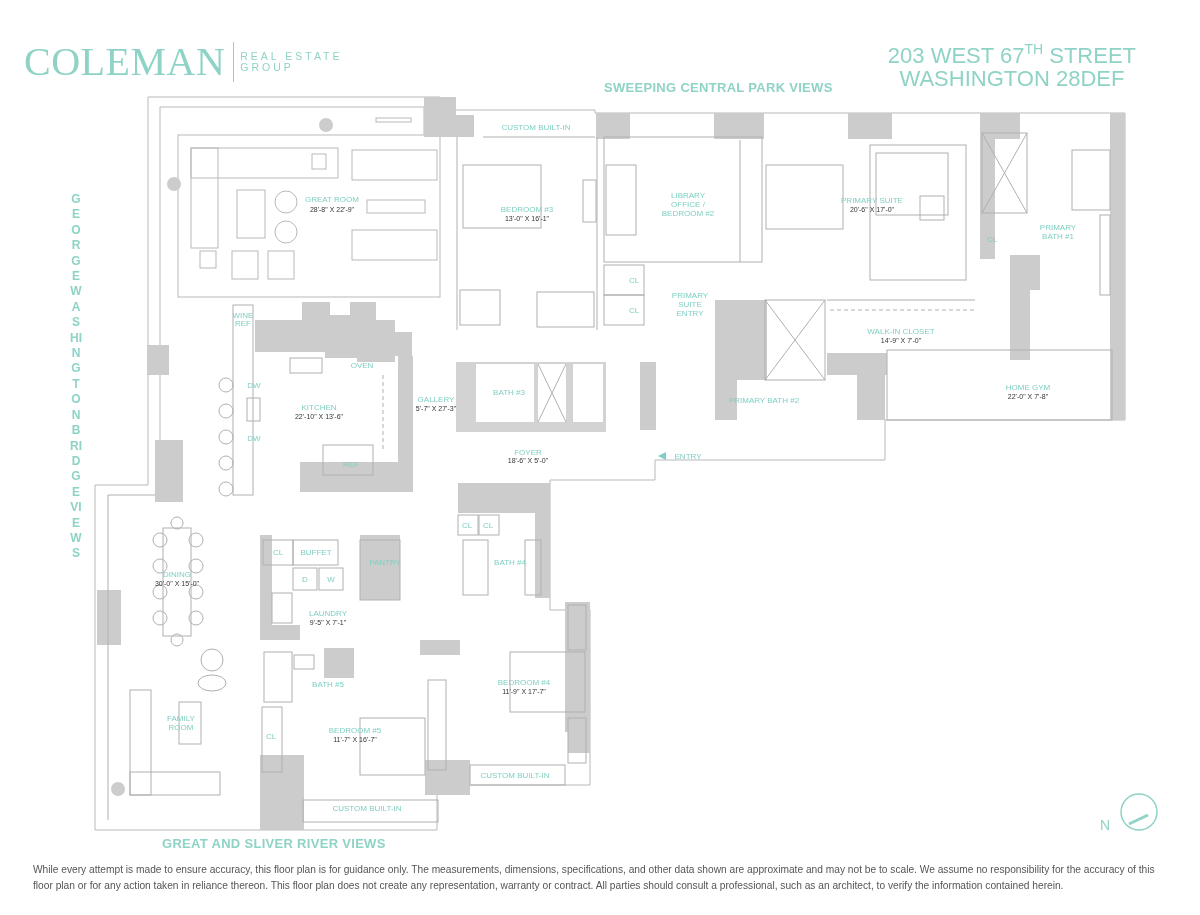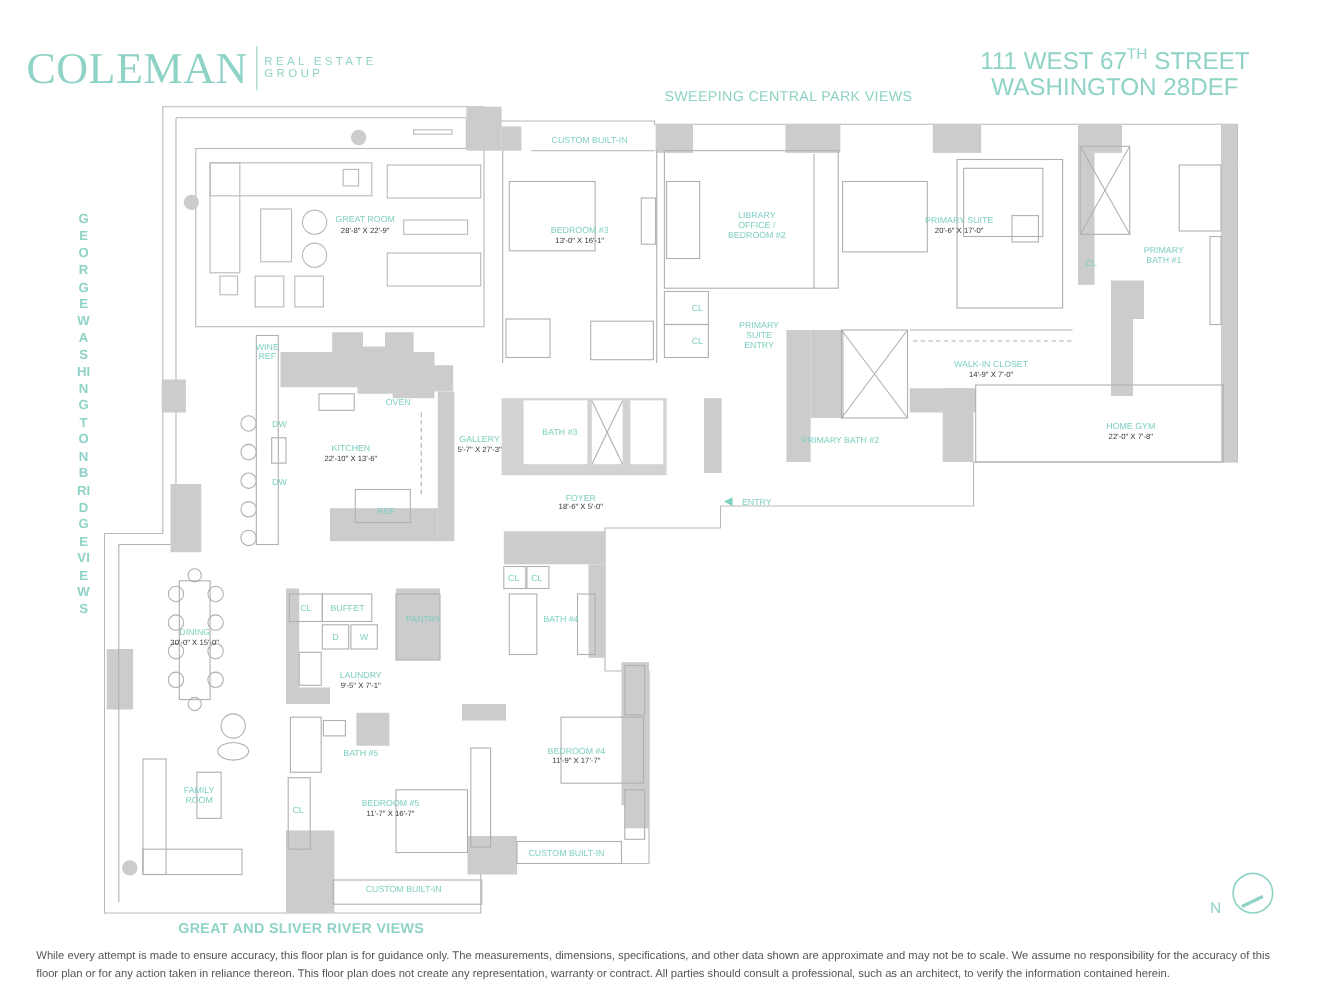--- a/index.html
+++ b/index.html
@@ -3,21 +3,21 @@
   <meta charset="utf-8">
   <style>
     html, body { margin: 0; padding: 0; background: #ffffff; }
     body { width: 1200px; height: 915px; position: relative; overflow: hidden; font-family: "Liberation Sans", sans-serif; }
     .brand { position: absolute; left: 24px; top: 42px; display: flex; align-items: center; }
     .brand-name { font-family: "Liberation Serif", serif; font-size: 40px; color: #8fd3c6; letter-spacing: 0.5px; line-height: 1; }
     .brand-divider { width: 1px; height: 40px; background: #8fd3c6; margin: 0 6px 0 8px; }
     .brand-sub { font-family: "Liberation Sans", sans-serif; font-size: 10.5px; color: #8fd3c6; letter-spacing: 3px; line-height: 11px; }
     .address { position: absolute; right: 64px; top: 38px; text-align: center; font-family: "Liberation Sans", sans-serif; color: #8fd3c6; font-size: 22px; line-height: 23px; }
     .address sup { font-size: 14px; vertical-align: 9px; }
-    .view-top { position: absolute; left: 604px; top: 80px; font-size: 13px; font-weight: normal; color: #8fd3c6; letter-spacing: 0.3px; }
+    .view-top { position: absolute; left: 604px; top: 80px; font-size: 13px; font-weight: bold; color: #8fd3c6; letter-spacing: 0.3px; }
     .view-bottom { position: absolute; left: 162px; top: 836px; font-size: 13px; font-weight: bold; color: #8fd3c6; letter-spacing: 0.3px; }
     .view-left { position: absolute; left: 68px; top: 192px; width: 16px; font-size: 12px; font-weight: bold; color: #8fd3c6; text-align: center; line-height: 15.4px; word-break: break-all; white-space: pre-wrap; }
     .plan { position: absolute; left: 0; top: 0; }
     .disclaimer { position: absolute; left: 33px; top: 862px; width: 1140px; font-size: 10.2px; color: #555555; line-height: 16px; }
     .room-label { fill: #7fcfc2; font-family: "Liberation Sans", sans-serif; font-size: 8px; text-anchor: middle; }
     .room-dim { fill: #333333; font-family: "Liberation Sans", sans-serif; font-size: 7px; text-anchor: middle; }
     .compass { position: absolute; left: 1094px; top: 790px; }
   </style>
 </head>
 <body>
@@ -25,21 +25,21 @@
 <div class="brand">
   <span class="brand-name">COLEMAN</span>
   <span class="brand-divider"></span>
   <span class="brand-sub">
     <span>REAL ESTATE</span><br>
     <span>GROUP</span>
   </span>
 </div>
 
 <div class="address">
-  <div><span>111 WEST 67</span><sup>TH</sup><span> STREET</span></div>
+  <div><span>203 WEST 67</span><sup>TH</sup><span> STREET</span></div>
   <div>WASHINGTON 28DEF</div>
 </div>
 
 <div class="view-top">SWEEPING CENTRAL PARK VIEWS</div>
 <div class="view-left">GEORGE WASHINGTON BRIDGE VIEWS</div>
 <div class="view-bottom">GREAT AND SLIVER RIVER VIEWS</div>
 
 <svg class="plan" width="1200" height="915" viewBox="0 0 1200 915">
   <g fill="none" stroke="#b9b9b9" stroke-width="1">
 

